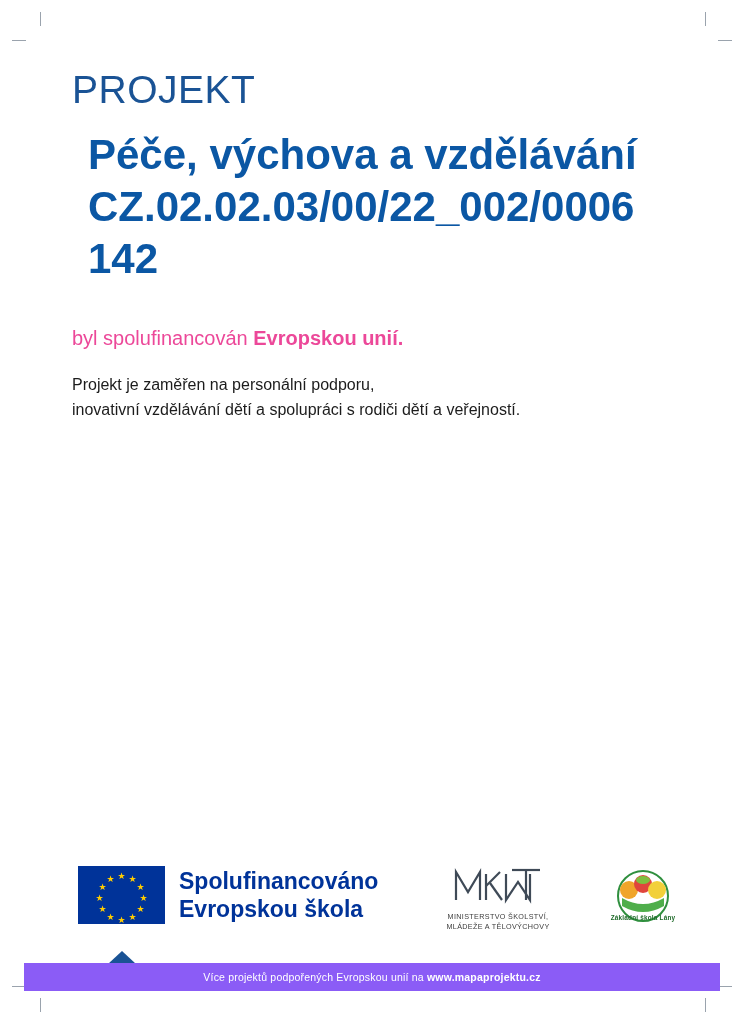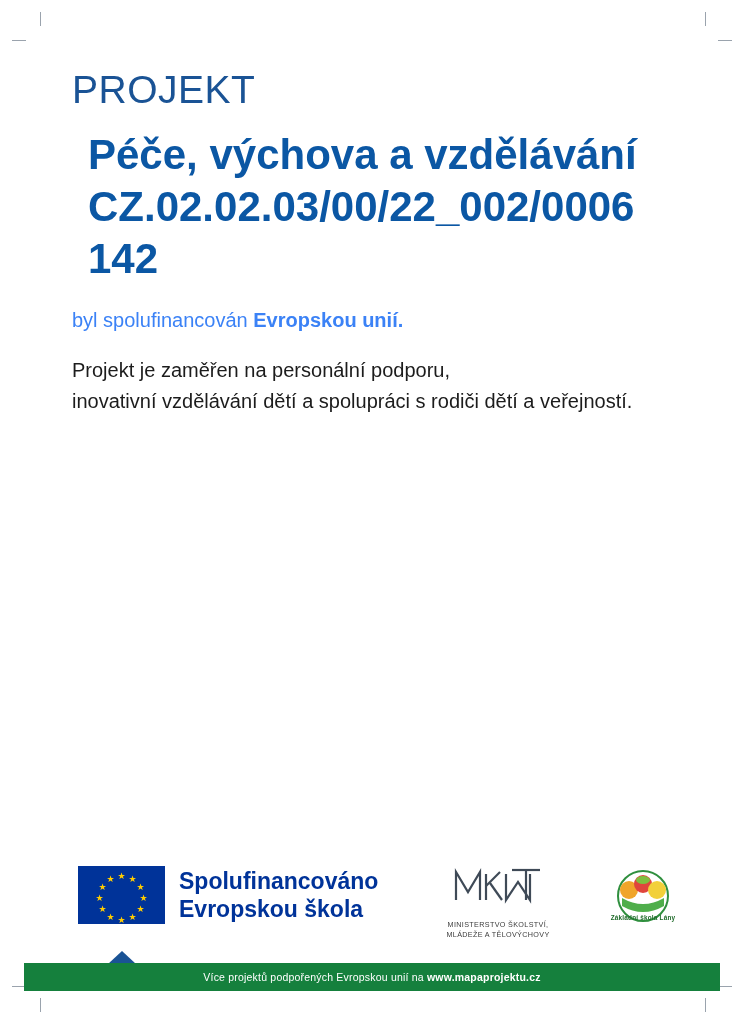--- a/index.html
+++ b/index.html
@@ -55,31 +55,31 @@
     color: #0b57a4;
     font-size: 42px;
     font-weight: 700;
     line-height: 1.24;
     margin: 16px;
     max-width: 580px;
     word-break: break-word;
   }
 
   .cofin {
-    margin-top: 22px;
-    color: #3b82f6;
+    margin-top: 40px;
+    color: #ec4899;
     font-size: 20px;
     line-height: 1.3;
   }
   .cofin .strong { font-weight: 700; }
 
   .desc {
     margin-top: 22px;
     color: #1c1c1c;
-    font-size: 20px;
+    font-size: 16px;
     line-height: 1.55;
   }
 
   
   .logos {
     position: absolute;
     left: 78px;
     top: 862px;
     width: 600px;
     height: 80px;
@@ -123,21 +123,21 @@
     width: 140px;
     text-align: center;
   }
   .msmt-mark {
     height: 42px;
     display: flex;
     align-items: flex-end;
     justify-content: center;
   }
   .msmt-caption {
-    margin-top: 16px;
+    margin-top: 8px;
     color: #3b3b3b;
     font-size: 7.2px;
     letter-spacing: 0.35px;
     line-height: 1.45;
     text-transform: uppercase;
   }
 
   .school-logo {
     position: absolute;
     left: 520px;
@@ -157,21 +157,21 @@
     letter-spacing: 0.2px;
   }
 
   
   .bottom-bar {
     position: absolute;
     left: 24px;
     top: 963px;
     width: 696px;
     height: 28px;
-    background: #15803d;
+    background: #8b5cf6;
     display: flex;
     align-items: center;
     justify-content: center;
   }
   .bottom-bar .txt {
     color: #ffffff;
     font-size: 10.5px;
     letter-spacing: 0.2px;
   }
   .bottom-bar .txt .url { font-weight: 700; }

